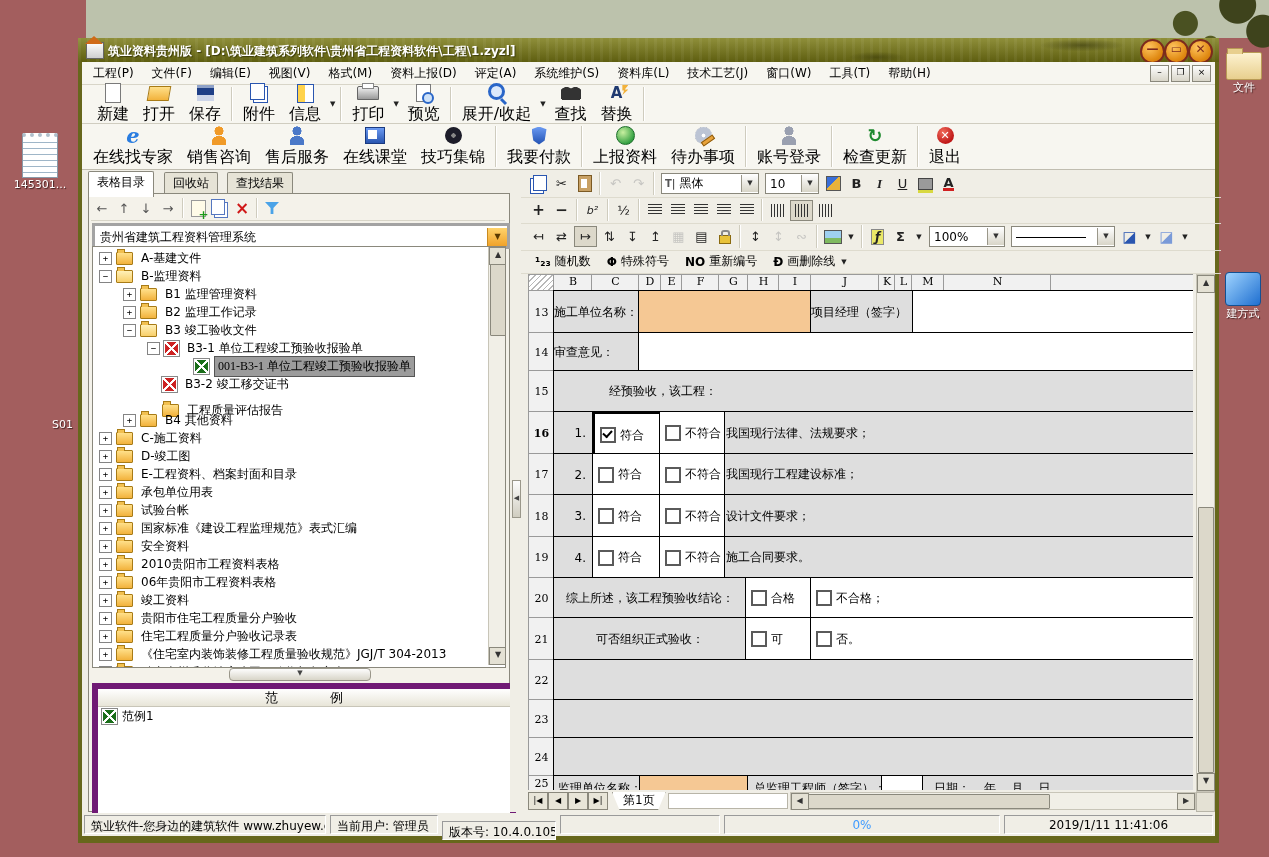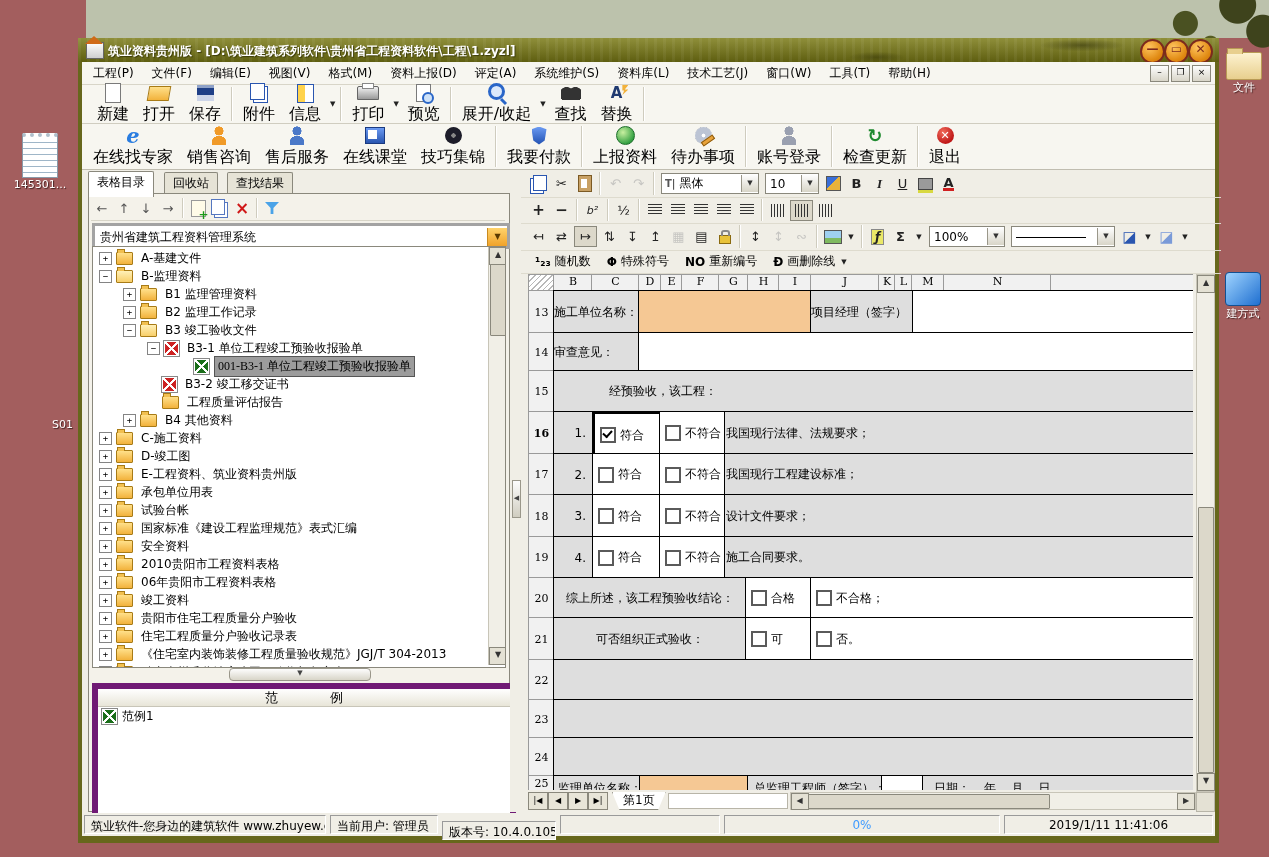--- a/index.html
+++ b/index.html
@@ -448,21 +448,21 @@
             <div class="tree-row" style="top: 110px; left: 86px; font-family: Liberation Serif, serif;">
               <span style="width: 15px; flex: 0 0 auto;"></span>
               <span class="t-form green"></span>
               <span class="lab sel">001-B3-1 单位工程竣工预验收报验单</span>
             </div>
             <div class="tree-row" style="top: 128px; left: 54px;">
               <span style="width: 15px; flex: 0 0 auto;"></span>
               <span class="t-form"></span>
               <span class="lab">B3-2 竣工移交证书</span>
             </div>
-            <div class="tree-row" style="top: 146px; left: 54px;">
+            <div class="tree-row" style="top: 154px; left: 54px;">
               <span style="width: 15px; flex: 0 0 auto;"></span>
               <span class="t-folder"></span>
               <span class="lab">工程质量评估报告</span>
             </div>
             <div class="tree-row" style="top: 164px; left: 30px;">
               <span class="tgl">+</span>
               <span class="t-folder"></span>
               <span class="lab">B4 其他资料</span>
             </div>
             <div class="tree-row" style="top: 182px; left: 6px;">
@@ -471,21 +471,21 @@
               <span class="lab">C-施工资料</span>
             </div>
             <div class="tree-row" style="top: 200px; left: 6px;">
               <span class="tgl">+</span>
               <span class="t-folder"></span>
               <span class="lab">D-竣工图</span>
             </div>
             <div class="tree-row" style="top: 218px; left: 6px;">
               <span class="tgl">+</span>
               <span class="t-folder"></span>
-              <span class="lab">E-工程资料、筑业资料贵州版</span>
+              <span class="lab">E-工程资料、档案封面和目录</span>
             </div>
             <div class="tree-row" style="top: 236px; left: 6px;">
               <span class="tgl">+</span>
               <span class="t-folder"></span>
               <span class="lab">承包单位用表</span>
             </div>
             <div class="tree-row" style="top: 254px; left: 6px;">
               <span class="tgl">+</span>
               <span class="t-folder"></span>
               <span class="lab">试验台帐</span>

